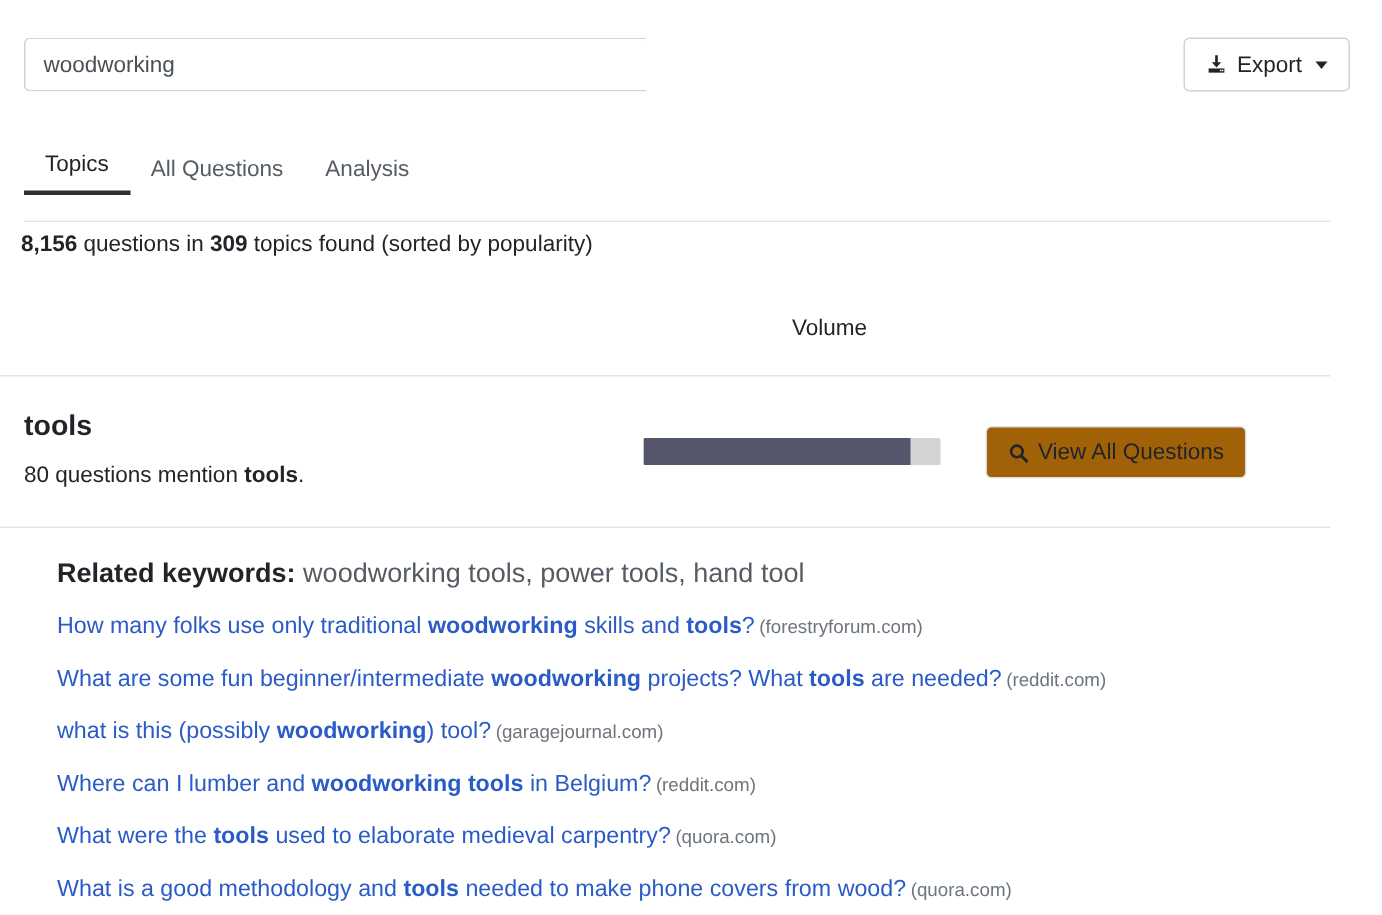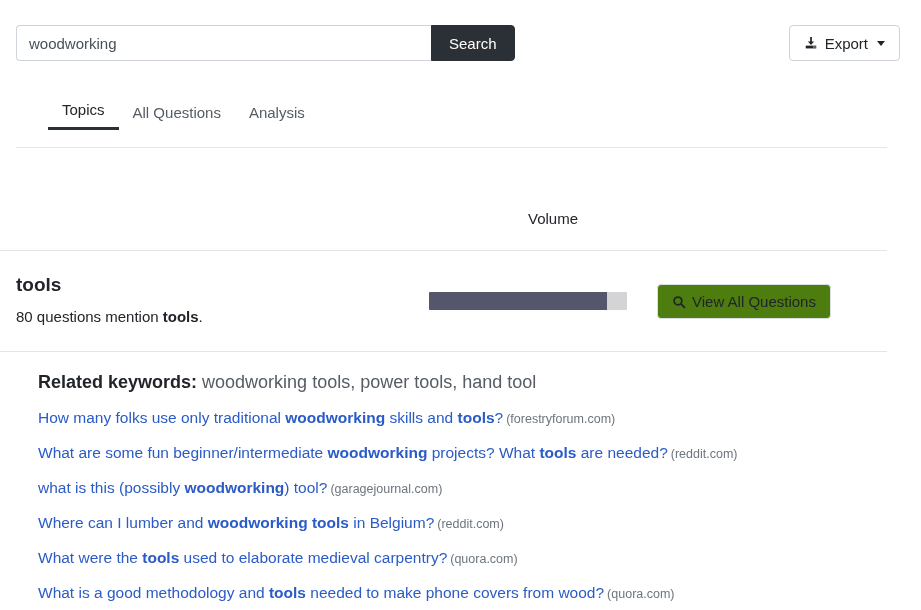--- a/index.html
+++ b/index.html
@@ -90,21 +90,20 @@
   .tabs-wrap {
     position: absolute;
     left: 0; top: 88px;
     width: 921px;
   }
   .tabs {
     display: flex;
     align-items: flex-end;
     padding-left: 16px;
     height: 41px;
-    margin-left: 32px;
   }
   .tab {
     font-size: 15px;
     color: #555c63;
     padding: 0 14px 9px 14px;
     cursor: pointer;
     white-space: nowrap;
     position: relative;
     top: 1px;
   }
@@ -189,21 +188,21 @@
   .volume-fill {
     height: 100%;
     background: #55556b;
   }
 
   .view-all-button {
     position: absolute;
     left: 657px; top: 33px;
     height: 35px;
     padding: 0 14px;
-    background: #4d7c0f;
+    background: #a16207;
     border: 1px solid #dcdfe2;
     border-radius: 4px;
     font-size: 15px;
     color: #212529;
     font-family: "Liberation Sans", sans-serif;
     cursor: pointer;
     display: flex;
     align-items: center;
     gap: 6px;
     white-space: nowrap;
@@ -248,21 +247,20 @@
   }
 </style>
 </head>
 <body>
 
 <div class="page">
 
   <div class="topbar">
     <div class="search-group">
       <input class="search-input" type="text" value="woodworking" placeholder="Enter a keyword" style="">
-      <button class="search-button">Search</button>
     </div>
 
     <button class="export-button">
       <span class="dl-icon">
         <svg viewBox="0 0 16 16" width="14" height="14" aria-hidden="true">
           <path fill="#212529" d="M7 1h2v5.2h2.6L8 10.3 4.4 6.2H7V1z"></path>
           <path fill="#212529" d="M2 11h12v3.2H2z"></path>
           <rect x="10.6" y="12" width="1.1" height="1.1" fill="#ffffff"></rect>
           <rect x="12.1" y="12" width="1.1" height="1.1" fill="#ffffff"></rect>
         </svg>
@@ -274,20 +272,23 @@
 
   <div class="tabs-wrap">
     <div class="tabs">
       <div class="tab active">Topics</div>
       <div class="tab">All Questions</div>
       <div class="tab">Analysis</div>
     </div>
   </div>
   <div class="tabs-rule"></div>
 
+  <div class="stats">
+    <b>8,156</b><span> questions in </span><b>309</b><span> topics found (sorted by popularity)</span>
+  </div>
 
   <div class="thead">
     <div class="th-volume">Volume</div>
   </div>
 
   <div class="topic-row">
     <div class="topic-name">tools</div>
     <div class="topic-desc"><span>80 questions mention </span><b>tools</b><span>.</span></div>
 
     <div class="volume-cell" style="background: rgb(212, 212, 214);">

